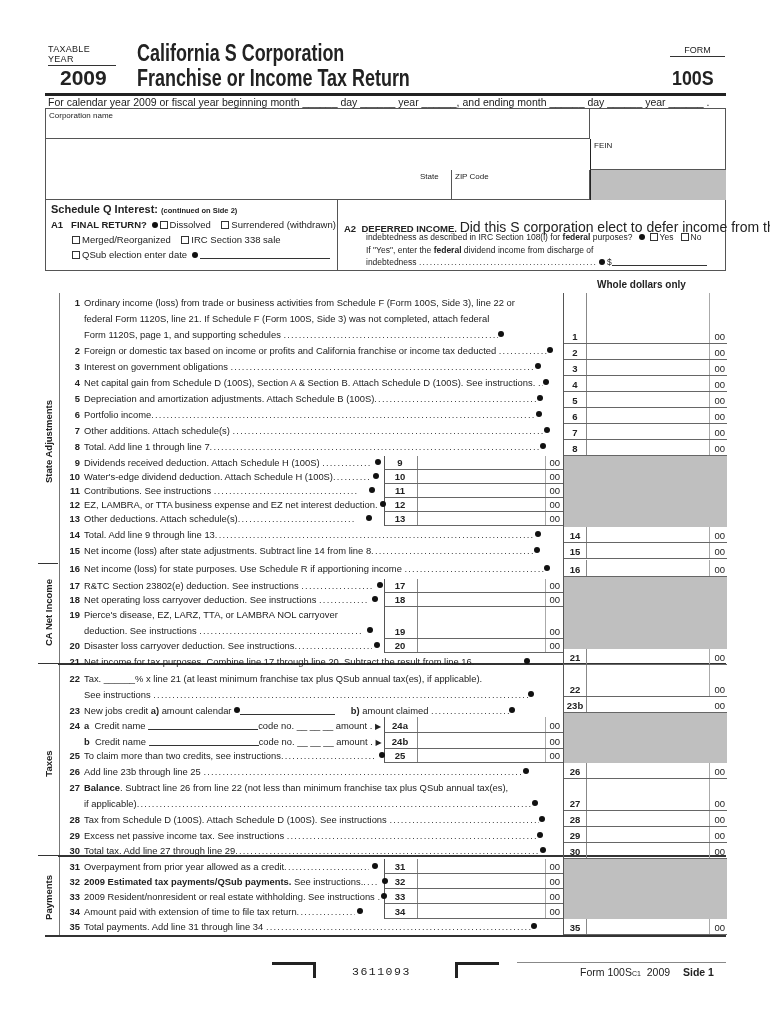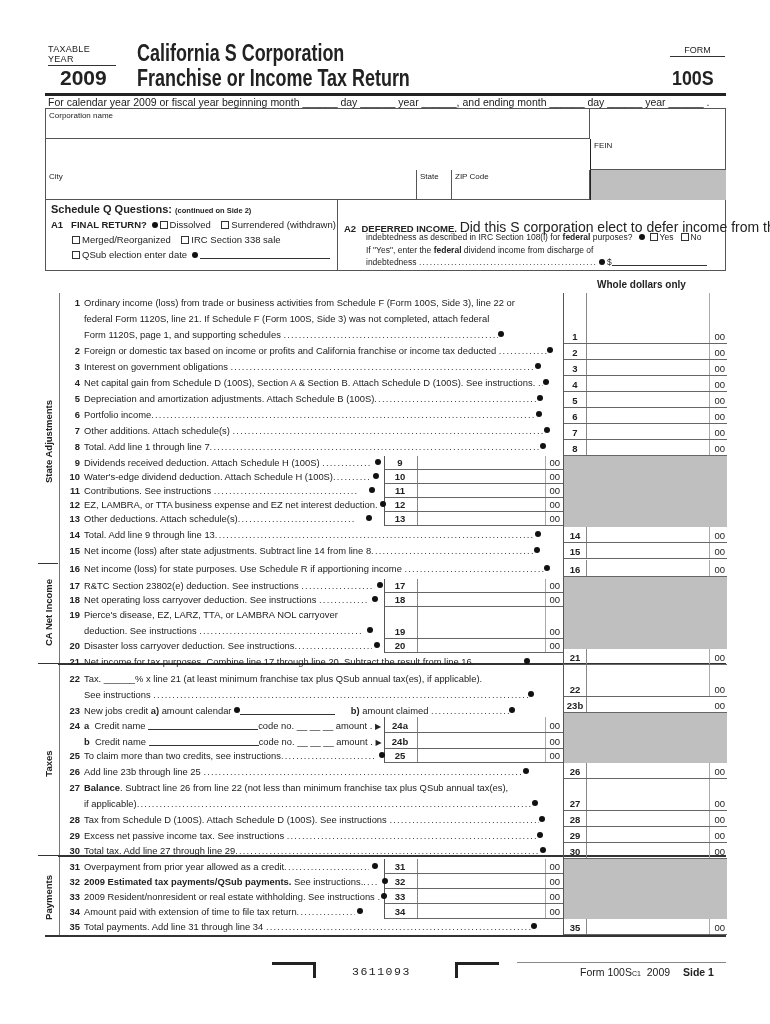--- a/index.html
+++ b/index.html
@@ -84,36 +84,33 @@
 <div class="abs header-rule"></div>
 <div class="abs calendar-line">For calendar year 2009 or fiscal year beginning month ______ day ______ year ______, and ending month ______ day ______ year ______ .</div>
 
 <div class="abs id-box">
   <div class="id-cell" style="left:0;top:0;width:544px;height:30px;">
     <span>Corporation name</span>
   </div>
   <div class="id-cell" style="left:544px;top:30px;width:136px;height:31px;border-right:none;border-left:1px solid #222;">
     <span>FEIN</span>
   </div>
-  <div class="id-cell" style="left:0;top:61px;width:371px;height:30px;border-bottom:none;">
-    <span>City</span>
-  </div>
   <div class="id-cell" style="left:371px;top:61px;width:35px;height:30px;border-bottom:none;">
     <span>State</span>
   </div>
   <div class="id-cell" style="left:406px;top:61px;width:138px;height:30px;border-bottom:none;">
     <span>ZIP Code</span>
   </div>
   <div class="id-cell shaded" style="left:544px;top:61px;width:136px;height:30px;border-bottom:none;border-right:none;border-left:1px solid #222;"></div>
 </div>
 
 <div class="abs schq-box">
   <div class="schq-left">
     <div class="abs schq-title">
-      <span>Schedule Q Questions:</span>
+      <span>Schedule Q Interest:</span>
       <small>(continued on Side 2)</small>
     </div>
     <div class="abs q-text" style="left:5px;top:19px;">
       <b>A1</b>&nbsp;&nbsp;
       <b>FINAL RETURN?</b>
       <span class="dot"></span><span class="cb"></span><span>Dissolved</span>&nbsp;&nbsp;&nbsp;
       <span class="cb"></span><span>Surrendered (withdrawn)</span>
     </div>
     <div class="abs q-text" style="left:26px;top:34px;">
       <span class="cb"></span><span>Merged/Reorganized</span>&nbsp;&nbsp;&nbsp;

